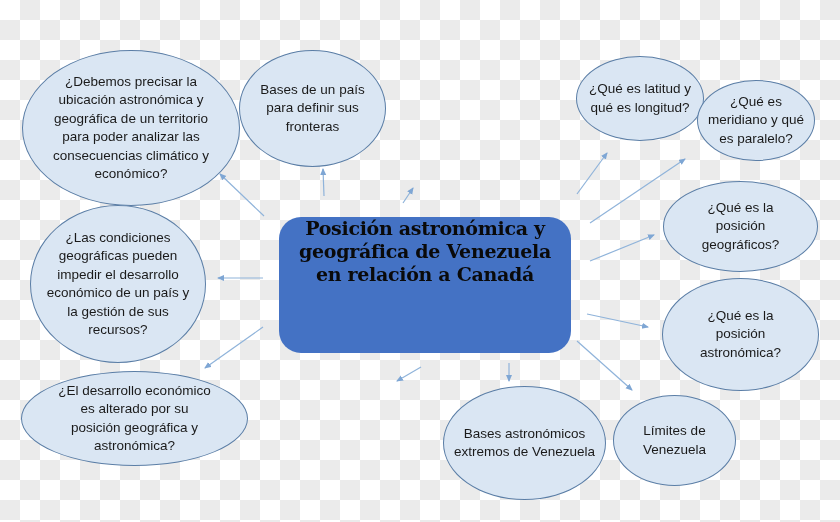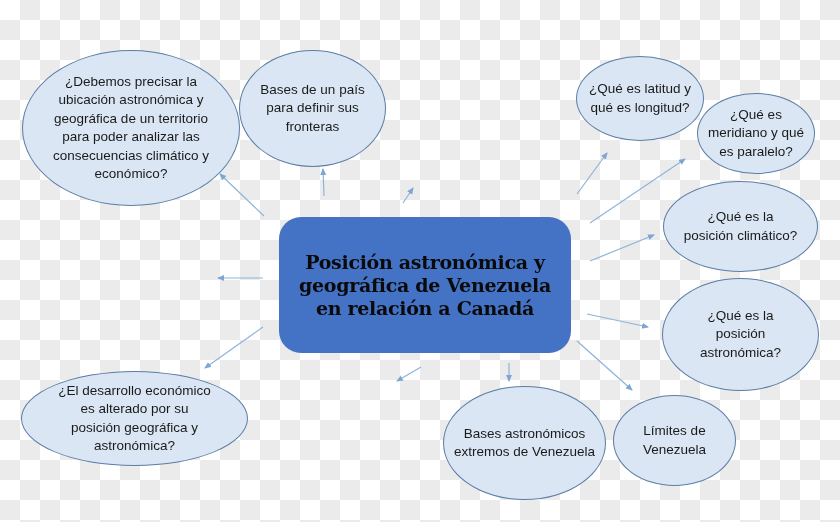--- a/index.html
+++ b/index.html
@@ -27,21 +27,21 @@
       font-size: 13.5px;
       line-height: 18.5px;
       padding: 0 10px;
     }
     .bubble span { display: block; }
     .central {
       position: absolute;
       left: 279px; top: 217px; width: 292px; height: 136px;
       background: #4472c4;
       border-radius: 22px;
-      display: flex; align-items: center; justify-content: center;
+      display: flex; justify-content: center;
       text-align: center;
       box-sizing: border-box;
       padding: 0 14px;
     }
     .central span {
       font-family: "DejaVu Serif", "Liberation Serif", serif;
       font-weight: bold;
       font-size: 19px;
       line-height: 23px;
       color: #0a0a0a;
@@ -85,39 +85,42 @@
 
   <div class="bubble" style="left:239px; top:50px; width:147px; height:117px; padding:0 16px;">
     <span>Bases de un país para definir sus fronteras</span>
   </div>
 
 
   <div class="bubble" style="left:576px; top:56px; width:128px; height:85px; padding:0 4px;justify-content:flex-end;">
     <span>¿Qué es latitud y qué es longitud?</span>
   </div>
 
-  <div class="bubble" style="left:697px; top:93px; width:118px; height:81px; padding:0 2px;">
+  <div class="bubble" style="left:697px; top:80px; width:118px; height:81px; padding:0 2px;">
     <span>¿Qué es meridiano y qué es paralelo?</span>
   </div>
 
   <div class="bubble" style="left:663px; top:181px; width:155px; height:91px; padding:0 18px;">
-    <span>¿Qué es la posición climático?</span>
+    <span>¿Qué es la posición geográficos?</span>
   </div>
 
   <div class="bubble" style="left:613px; top:395px; width:123px; height:91px; padding:0 26px;">
     <span>Límites de Venezuela</span>
   </div>
 
   <div class="bubble" style="left:662px; top:278px; width:157px; height:113px; padding:0 18px;">
     <span>¿Qué es la posición astronómica?</span>
   </div>
 
   <div class="bubble" style="left:443px; top:386px; width:163px; height:114px; padding:0 6px;">
     <span>Bases astronómicos extremos de Venezuela</span>
   </div>
 
 
   <div class="bubble" style="left:21px; top:371px; width:227px; height:95px; padding:0 32px;">
     <span>¿El desarrollo económico es alterado por su posición geográfica y astronómica?</span>
   </div>
 
+  <div class="bubble" style="left:30px; top:205px; width:176px; height:158px; padding:0 14px;">
+    <span>¿Las condiciones geográficas pueden impedir el desarrollo económico de un país y la gestión de sus recursos?</span>
+  </div>
 
 </div>
 
 </body></html>

